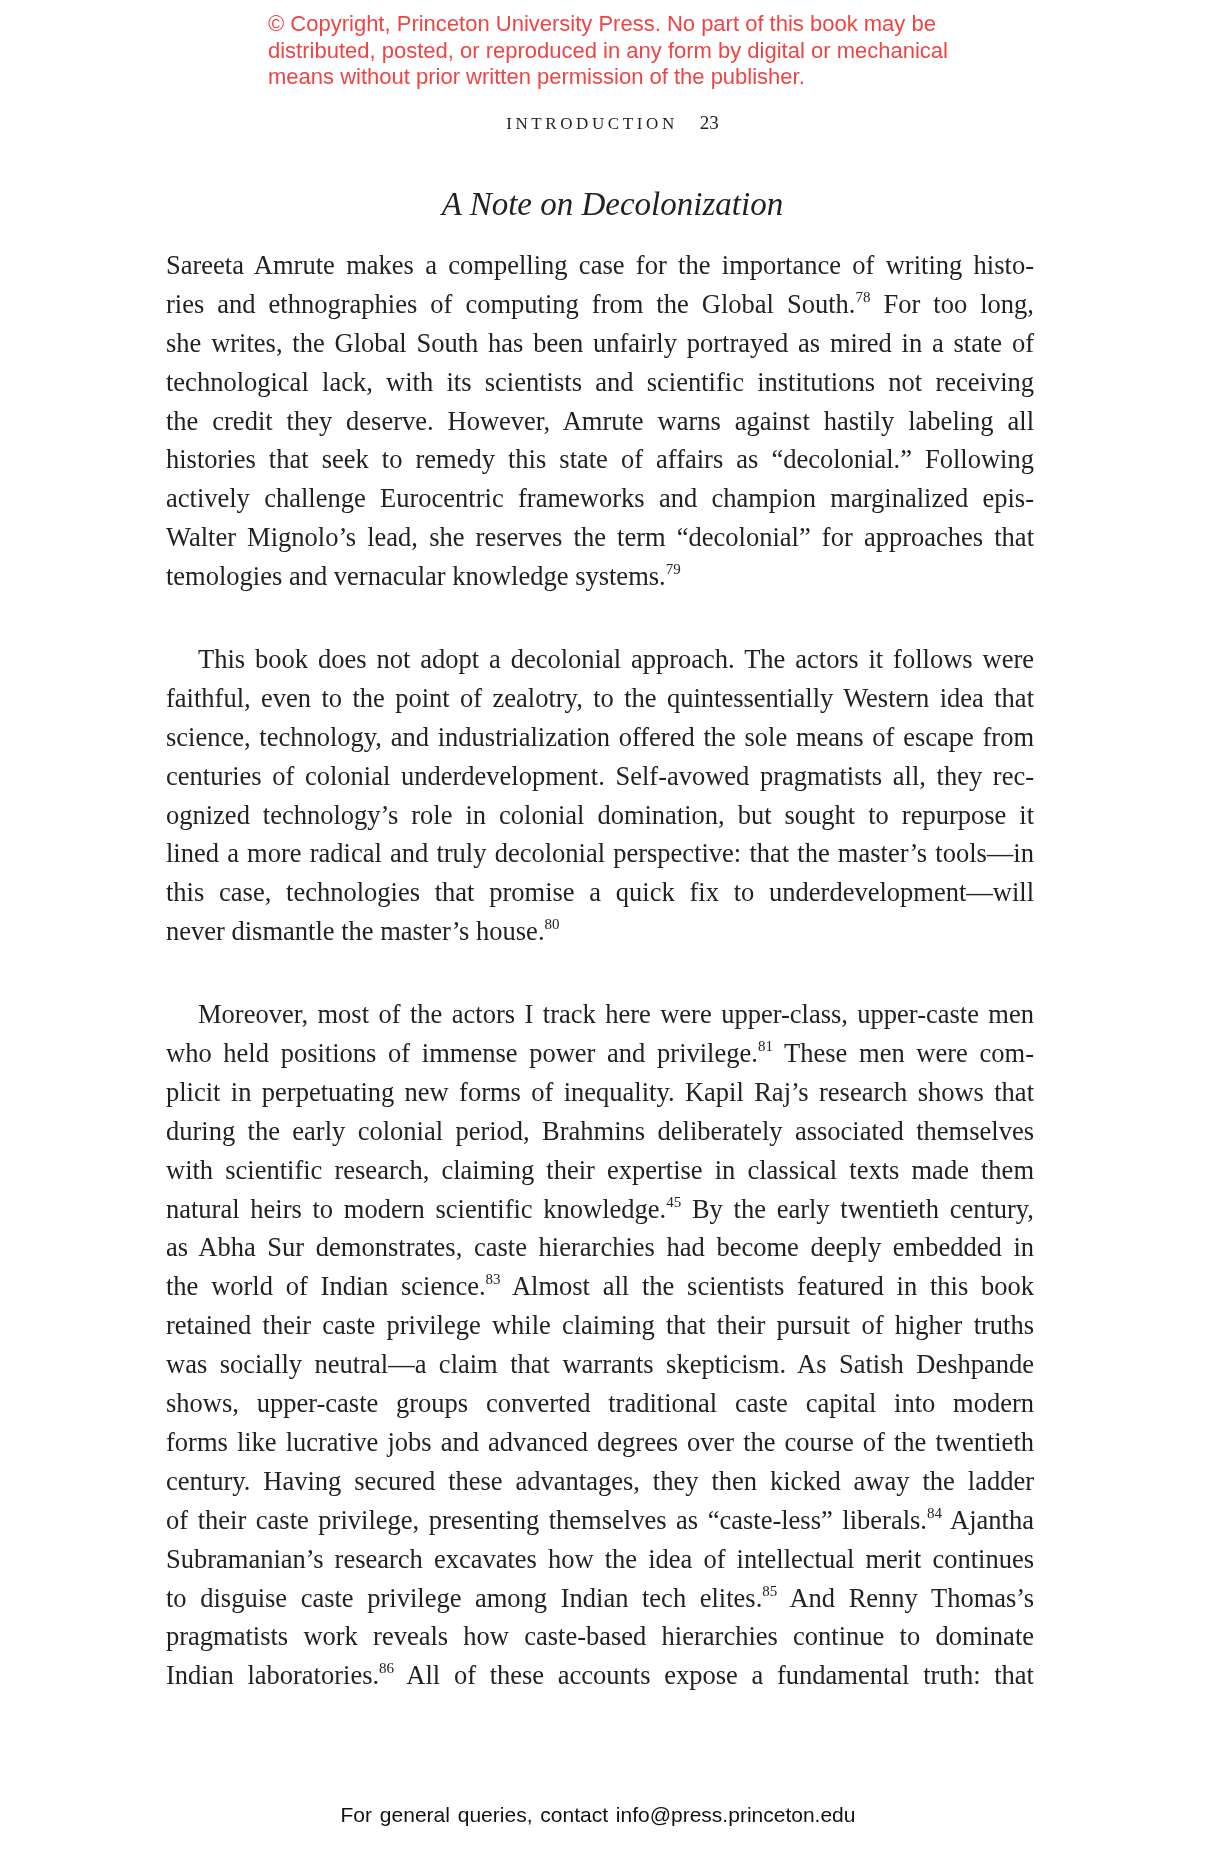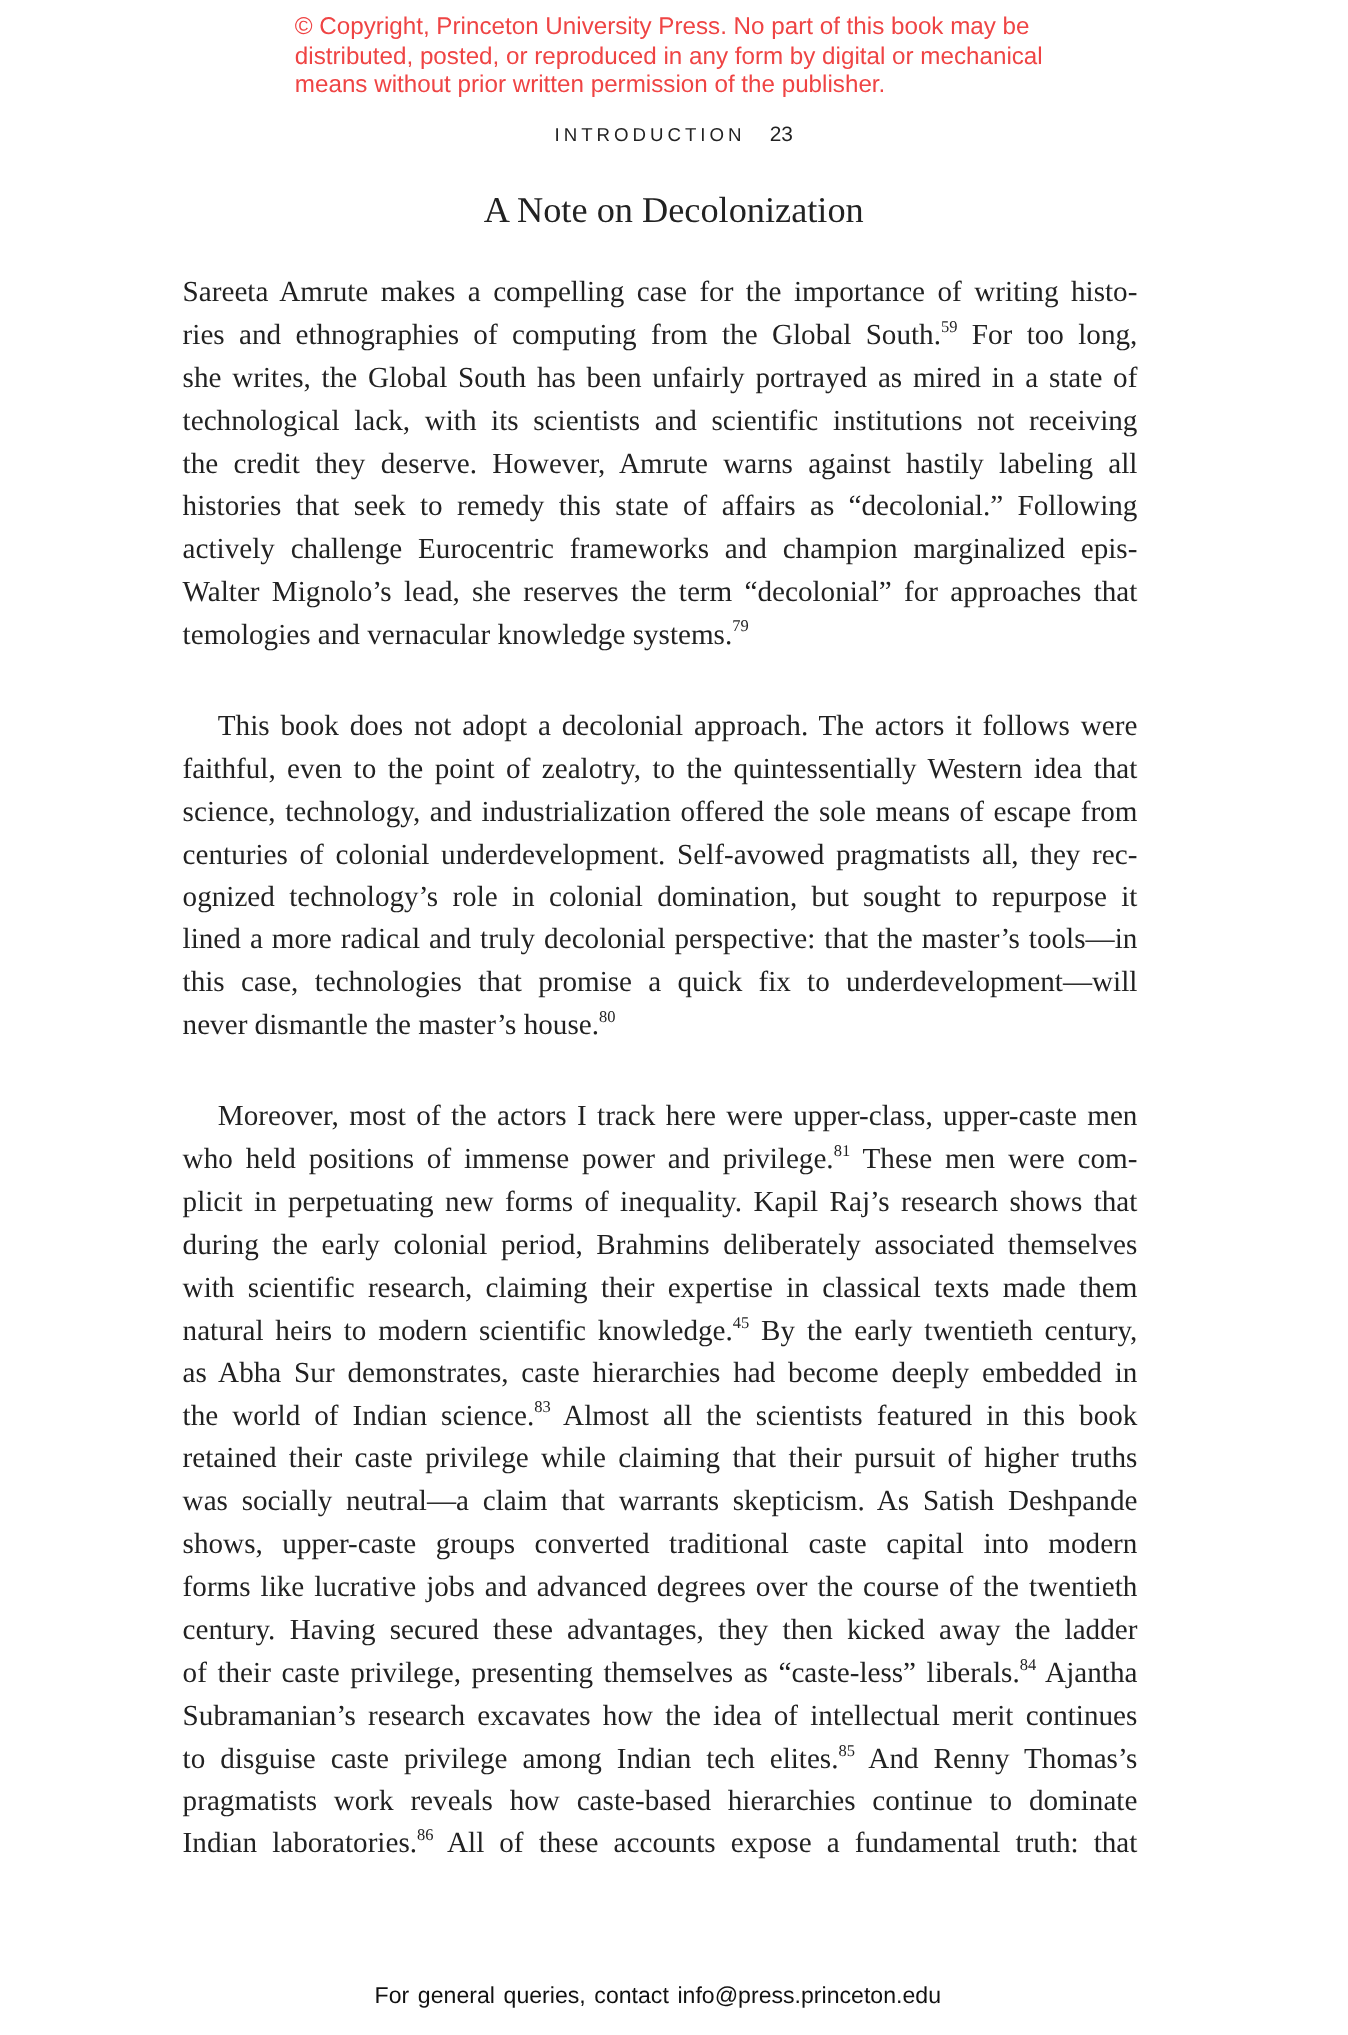--- a/index.html
+++ b/index.html
@@ -1,24 +1,24 @@
 <!DOCTYPE html>
 <html><head>
 <meta charset="utf-8">
 <style>
   html, body { margin: 0; padding: 0; background: #ffffff; }
   body { width: 1225px; height: 1850px; position: relative; overflow: hidden; color: #1e1e1e; }
   .notice { position: absolute; left: 268px; top: 11px; width: 720px;
     font-family: "Liberation Sans", sans-serif; font-size: 22px; line-height: 26.5px; color: #ef4444; }
   .notice div { white-space: nowrap; }
   .running-head { position: absolute; left: 0; width: 1225px; top: 112px; text-align: center;
-    font-family: Liberation Sans, sans-serif; font-size: 17px; letter-spacing: 3.6px; color: #222; }
+    font-family: Liberation Serif, serif; font-size: 17px; letter-spacing: 3.6px; color: #222; }
   .running-head .folio { letter-spacing: 0; margin-left: 22px; font-size: 19px; }
-  .title { position: absolute; left: 0; width: 1225px; top: 174px; text-align: center;
-    font-family: "Liberation Serif", serif; font-size: 33px; color: #222; }
+  .title { position: absolute; left: 0; width: 1225px; top: 186px; text-align: center;
+    font-family: "Liberation Serif", serif; font-size: 33px; color: #222; font-style: italic; }
   .body-text { position: absolute; left: 166px; top: 246px; width: 868px;
     font-family: "Liberation Serif", serif; font-size: 26.5px; color: #222; }
   .line { height: 38.9px; line-height: 38.9px; white-space: nowrap; text-align: justify;
     text-align-last: justify; overflow: visible; }
   .line.last { text-align-last: left; }
   .line.indent { padding-left: 32px; margin-top: 44px; }
   sup { font-size: 15px; line-height: 0; vertical-align: 11px; }
   .footer { position: absolute; left: 0; width: 1196px; top: 1803px; text-align: center;
     font-family: "Liberation Sans", sans-serif; font-size: 21px; color: #111; word-spacing: 2px; }
 </style>
@@ -33,21 +33,21 @@
 
 <div class="running-head">
   <span>INTRODUCTION</span><span class="folio">23</span>
 </div>
 
 <div class="title">A Note on Decolonization</div>
 
 <div class="body-text" id="body-text">
     <div>
       <div class="line">Sareeta Amrute makes a compelling case for the importance of writing histo-</div>
-      <div class="line">ries and ethnographies of computing from the Global South.<sup>59</sup> For too long,</div>
+      <div class="line">ries and ethnographies of computing from the Global South.<sup>78</sup> For too long,</div>
       <div class="line">she writes, the Global South has been unfairly portrayed as mired in a state of</div>
       <div class="line">technological lack, with its scientists and scientific institutions not receiving</div>
       <div class="line">the credit they deserve. However, Amrute warns against hastily labeling all</div>
       <div class="line">histories that seek to remedy this state of affairs as “decolonial.” Following</div>
       <div class="line">actively challenge Eurocentric frameworks and champion marginalized epis-</div>
       <div class="line">Walter Mignolo’s lead, she reserves the term “decolonial” for approaches that</div>
       <div class="line last">temologies and vernacular knowledge systems.<sup>79</sup></div>
     </div>
     <div>
       <div class="line indent">This book does not adopt a decolonial approach. The actors it follows were</div>

